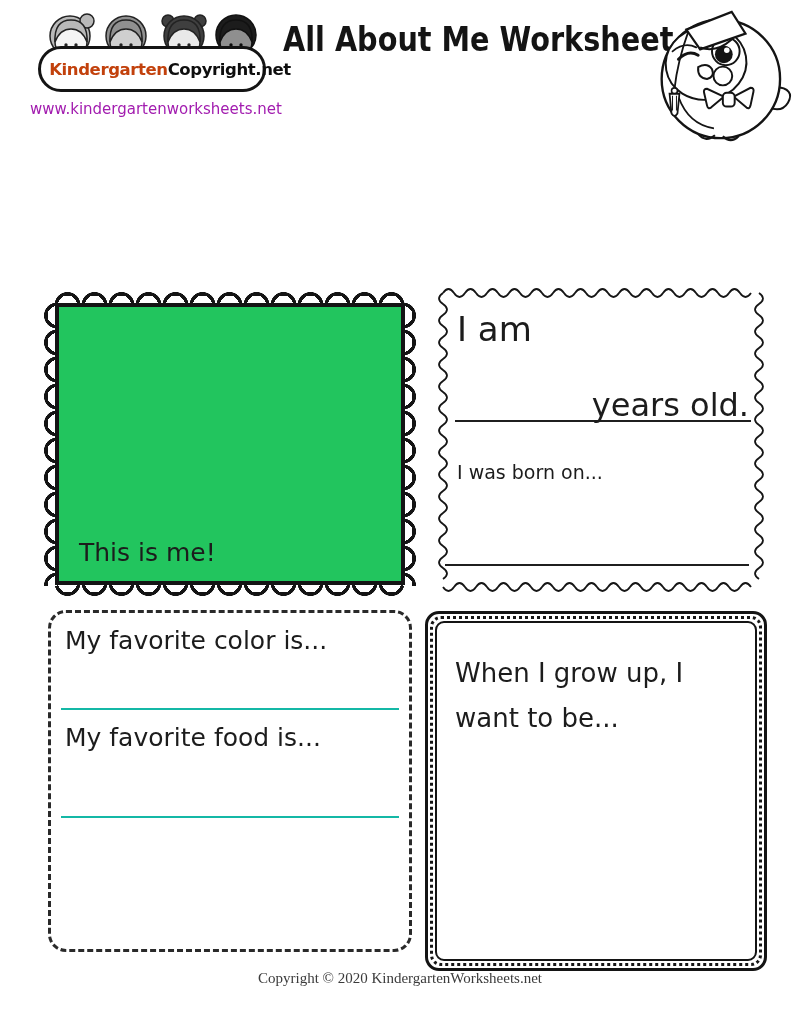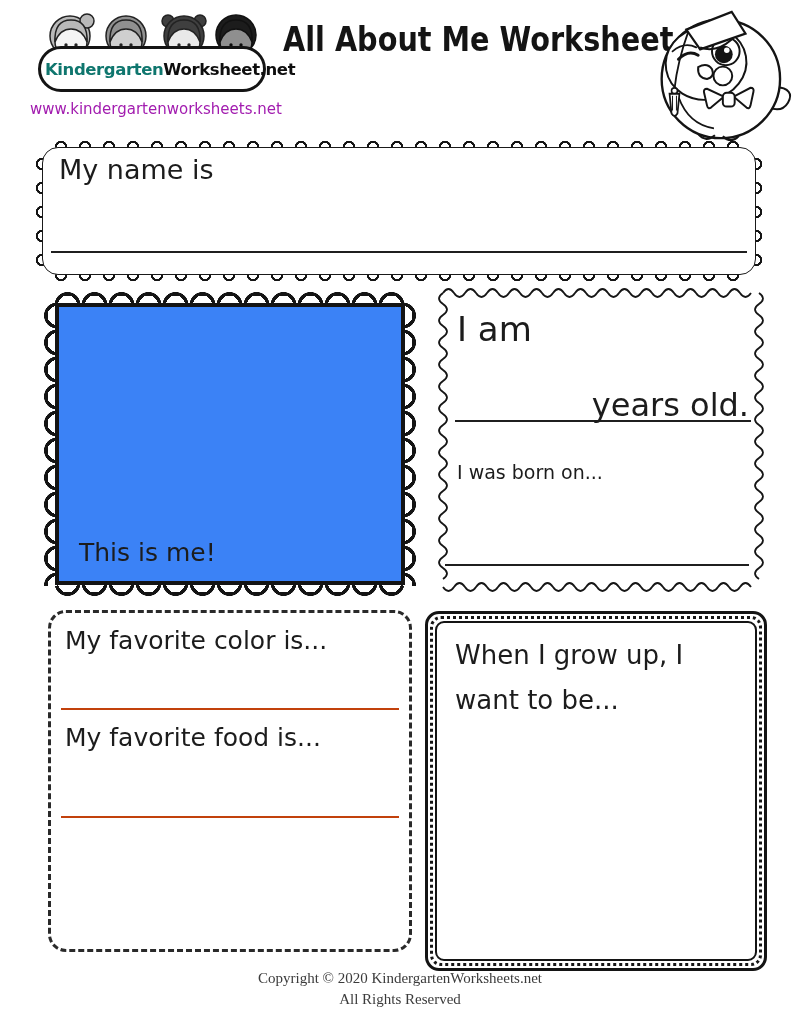--- a/index.html
+++ b/index.html
@@ -11,21 +11,21 @@
     color: #1c1c1c;
   }
   
   #kids-logo { position:absolute; left:40px; top:8px; }
   #brand-banner {
     position:absolute; left:38px; top:46px; width:228px; height:46px;
     border:3px solid #141414; border-radius:24px; background:#fff;
     display:flex; align-items:center; justify-content:center; z-index:2;
   }
   #brand-banner .brand-txt { font-weight:bold; font-size:16.5px; letter-spacing:-0.4px; white-space:nowrap; }
-  #brand-first { color:#0f766e;margin-left:36px; }
+  #brand-first { color:#c2410c;margin-left:36px; }
   #brand-second { color:#0e0e0e; }
   #site-url {
     position:absolute; left:30px; top:100px; width:244px; text-align:center;
     font-size:15px; color:#a21caf;
   }
   #page-title {
     position:absolute; left:283px; top:20px; font-size:33px; font-weight:bold;
     white-space:nowrap; transform:scaleX(0.87); transform-origin:left center;
     color:#141414;
   }
@@ -67,21 +67,21 @@
     left:0; top:12px; bottom:12px; width:15px;
     background-image: radial-gradient(13.5px at 15px 50%, #fff 0 9.5px, #141414 9.5px 12.7px, rgba(0,0,0,0) 13.2px);
     background-size:15px 27px; background-repeat:repeat-y;
   }
   .sc-right {
     right:0; top:12px; bottom:12px; width:15px;
     background-image: radial-gradient(13.5px at 0px 50%, #fff 0 9.5px, #141414 9.5px 12.7px, rgba(0,0,0,0) 13.2px);
     background-size:15px 27px; background-repeat:repeat-y;
   }
   #photo-area {
-    position:absolute; inset:13px; border:4px solid #141414; background:#3b82f6;
+    position:absolute; inset:13px; border:4px solid #141414; background:#22c55e;
   }
   #photo-caption { position:absolute; left:20px; bottom:14px; font-size:25px; }
 
   
   #age-box { position:absolute; left:437px; top:287px; width:328px; height:306px; }
   #age-box svg.wave-frame { position:absolute; inset:0; }
   #age-lead { position:absolute; left:20px; top:22px; font-size:34px; }
   #years-line {
     position:absolute; left:18px; right:14px; top:102px; height:33px;
     border-bottom:2.2px solid #1f1f1f; text-align:right;
@@ -89,31 +89,31 @@
   #years-label { font-size:32px; line-height:33px; padding-right:2px; }
   #born-prompt { position:absolute; left:20px; top:174px; font-size:19px; }
   #born-line { position:absolute; left:8px; right:16px; top:277px; border-top:2.2px solid #1f1f1f; }
 
   
   #fav-box {
     position:absolute; left:48px; top:610px; width:364px; height:342px;
     border:3px dashed #2a2a2a; border-radius:18px; background:#fff;
     display:grid; grid-template-rows:97px 108px 106px; padding:0 10px;
   }
-  .fav-row { border-bottom:2px solid #c2410c; position:relative; }
+  .fav-row { border-bottom:2px solid #14b8a6; position:relative; }
   .fav-prompt { position:absolute; left:4px; top:13px; font-size:25px; white-space:nowrap; }
 
   
   #grow-box {
     position:absolute; left:425px; top:611px; width:342px; height:360px;
     border:3px solid #141414; border-radius:14px; background:#fff; padding:2px;
   }
   #grow-mid { width:100%; height:100%; border:3px dotted #161616; border-radius:11px; padding:2px; }
   #grow-inner { width:100%; height:100%; border:2.5px solid #141414; border-radius:9px; background:#fff; }
-  #grow-prompt { padding:10px 16px 0 18px; font-size:26px; line-height:1.72; }
+  #grow-prompt { padding:28px 16px 0 18px; font-size:26px; line-height:1.72; }
 
   
   #footer { position:absolute; left:0; top:968px; width:100%; text-align:center; color:#3b3b3b; }
   #footer div { font-size:15px; line-height:21px;font-family:Liberation Serif, serif; }
 </style>
 </head>
 <body>
 
 <div id="page">
 
@@ -154,21 +154,21 @@
       <circle cx="196" cy="34" r="16" fill="#8f8f8f"></circle>
       <path d="M180,34 q-1,-22 16,-22 q17,0 16,22 q-5,-13 -16,-13 q-11,0 -16,13 z" fill="#1c1c1c"></path>
     </g>
     <circle cx="191" cy="37" r="1.7" fill="#0c0c0c"></circle>
       <circle cx="201" cy="37" r="1.7" fill="#0c0c0c"></circle>
     <path d="M190,42 q6,5 12,0" fill="none" stroke="#0c0c0c" stroke-width="1.6" stroke-linecap="round"></path>
   </svg>
 
   <div id="brand-banner">
     <span class="brand-txt">
-      <span id="brand-first">Kindergarten</span><span id="brand-second">Worksheet.net</span>
+      <span id="brand-first">Kindergarten</span><span id="brand-second">Copyright.net</span>
     </span>
   </div>
   <div id="site-url">www.kindergartenworksheets.net</div>
 
   <h1 id="page-title">All About Me Worksheet</h1>
 
   <svg id="owl" width="170" height="148" viewBox="0 0 170 150">
     <g fill="#fff" stroke="#141414">
       <path d="M150,86 q21,2 13,16 q-6,10 -19,5" stroke-width="2"></path>
       <circle cx="95" cy="78" r="60" stroke-width="2.4"></circle>
@@ -192,29 +192,20 @@
 
     <g fill="#fff" stroke="#141414" stroke-width="2">
       <path d="M98,96 l-17,-8 q-4,0 -3,4 l3,13 q1,4 4,2 z"></path>
       <path d="M108,96 l17,-9 q4,0 3,4 l-3,14 q-1,4 -4,2 z"></path>
       <rect x="97" y="92" width="12" height="14" rx="4"></rect>
     </g>
 
     <path d="M72,134 q8,9 17,1 M97,136 q8,8 16,0" fill="none" stroke="#141414" stroke-width="2"></path>
   </svg>
 
-  <section id="name-box">
-    <div class="ring-strip ring-h" style="top:0"></div>
-    <div class="ring-strip ring-h" style="bottom:0"></div>
-    <div class="ring-strip ring-v" style="left:0"></div>
-    <div class="ring-strip ring-v" style="right:0"></div>
-    <div class="inner-rect"></div>
-    <div id="name-prompt">My name is</div>
-    <div id="name-line"></div>
-  </section>
 
   <section id="photo-box">
     <div class="sc sc-top"></div>
     <div class="sc sc-bottom"></div>
     <div class="sc sc-left"></div>
     <div class="sc sc-right"></div>
     <div id="photo-area">
       <div id="photo-caption">This is me!</div>
     </div>
   </section>
@@ -246,16 +237,15 @@
   <section id="grow-box">
     <div id="grow-mid">
       <div id="grow-inner">
         <div id="grow-prompt">When I grow up, I want to be...</div>
       </div>
     </div>
   </section>
 
   <footer id="footer">
     <div>Copyright © 2020 KindergartenWorksheets.net</div>
-    <div>All Rights Reserved</div>
   </footer>
 
 </div>
 
 </body></html>

